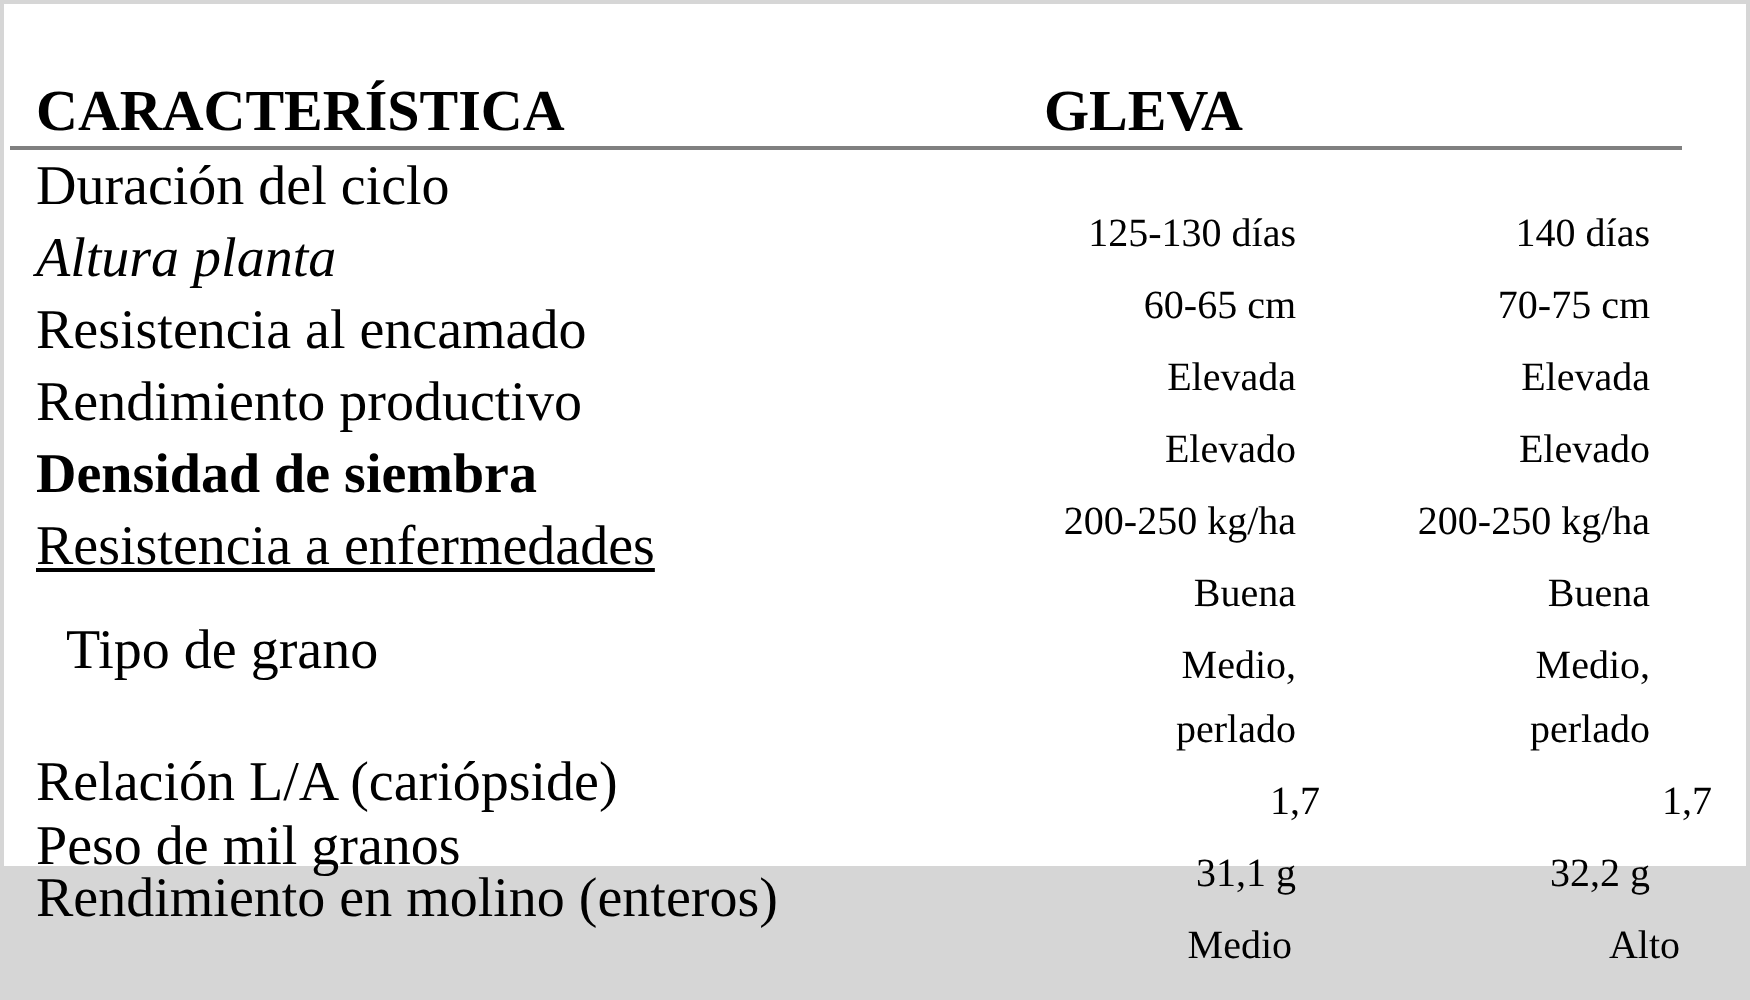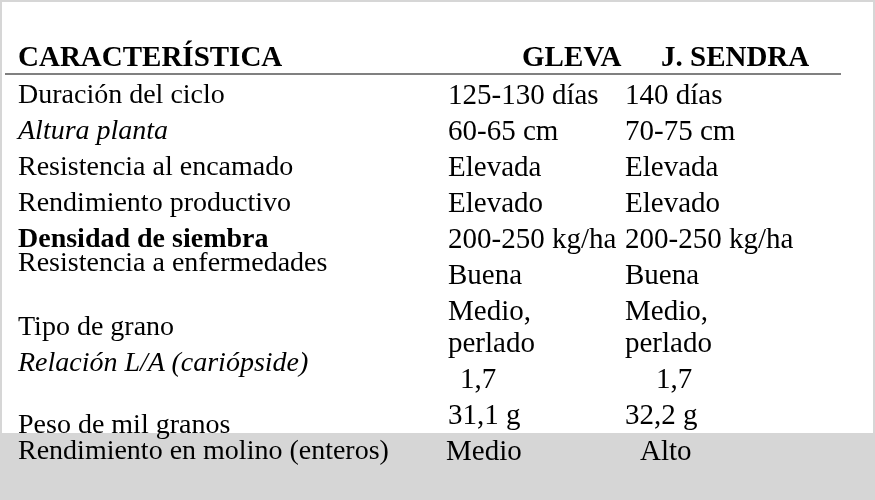--- a/index.html
+++ b/index.html
@@ -1,32 +1,31 @@
 <!DOCTYPE html>
 <html><head>
 <meta charset="utf-8">
 <style>
   html, body { margin:0; padding:0; }
   body { width:875px; height:500px; background:#d6d6d6; position:relative; overflow:hidden; font-family:"Liberation Serif", serif; color:#000; }
   .page { position:absolute; left:2px; top:2px; width:871px; height:431px; background:#fff; }
   .hdr { position:absolute; top:36px; font-weight:bold; font-size:29px; line-height:36px; white-space:nowrap; }
   .rule { position:absolute; left:3px; top:71px; width:836px; height:2px; background:#808080; }
   .lbl { position:absolute; left:16px; font-size:28px; line-height:36px; white-space:nowrap;text-align:right; }
-  .val { position:absolute; font-size:29px; line-height:36px; white-space:nowrap; text-align:left; width:200px; }
+  .val { position:absolute; font-size:20px; line-height:36px; white-space:nowrap; text-align:right; width:200px;margin-top:23px; }
   .c1 { left:446px; }
   .c2 { left:623px; }
   .two { line-height:32px; }
 </style>
 </head>
 <body>
 
 <div class="page">
   <div class="hdr" style="left:16px;">CARACTERÍSTICA</div>
   <div class="hdr" style="left:520px;">GLEVA</div>
-  <div class="hdr" style="left:659px;">J. SENDRA</div>
   <div class="rule"></div>
 
   <div>
     <div class="lbl" style="top:74px;">Duración del ciclo</div>
     <div class="val c1" style="top:74px;">125-130 días</div>
     <div class="val c2" style="top:74px;">140 días</div>
   </div>
   <div>
     <div class="lbl" style="top:110px;font-style:italic;">Altura planta</div>
     <div class="val c1" style="top:110px;">60-65 cm</div>
@@ -41,33 +40,33 @@
     <div class="lbl" style="top:182px;">Rendimiento productivo</div>
     <div class="val c1" style="top:182px;">Elevado</div>
     <div class="val c2" style="top:182px;">Elevado</div>
   </div>
   <div>
     <div class="lbl" style="top:218px;font-weight:bold;">Densidad de siembra</div>
     <div class="val c1" style="top:218px;">200-250 kg/ha</div>
     <div class="val c2" style="top:218px;">200-250 kg/ha</div>
   </div>
   <div>
-    <div class="lbl" style="top:242px;">Resistencia a enfermedades</div>
+    <div class="lbl" style="top:254px;text-decoration:underline;">Resistencia a enfermedades</div>
     <div class="val c1" style="top:254px;">Buena</div>
     <div class="val c2" style="top:254px;">Buena</div>
   </div>
   <div>
-    <div class="lbl" style="top:306px;">Tipo de grano</div>
+    <div class="lbl" style="top:306px;margin-left:15px;">Tipo de grano</div>
     <div class="val c1 two" style="top:292px;">Medio,</div>
     <div class="val c1 two" style="top:324px;">perlado</div>
     <div class="val c2 two" style="top:292px;">Medio,</div>
     <div class="val c2 two" style="top:324px;">perlado</div>
   </div>
   <div>
-    <div class="lbl" style="top:342px;font-style:italic;">Relación L/A (cariópside)</div>
+    <div class="lbl" style="top:372px;">Relación L/A (cariópside)</div>
     <div class="val c1" style="top:358px; left:458px;">1,7</div>
     <div class="val c2" style="top:358px; left:654px;">1,7</div>
   </div>
   <div>
     <div class="lbl" style="top:404px;">Peso de mil granos</div>
     <div class="val c1" style="top:394px;">31,1 g</div>
     <div class="val c2" style="top:394px;">32,2 g</div>
   </div>
   <div>
     <div class="lbl" style="top:430px;">Rendimiento en molino (enteros)</div>

